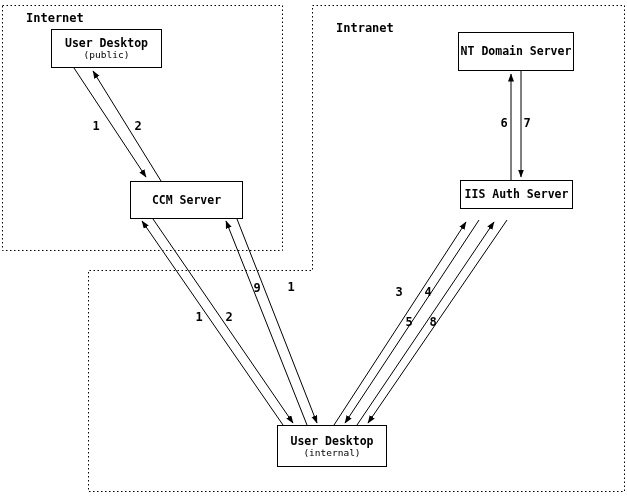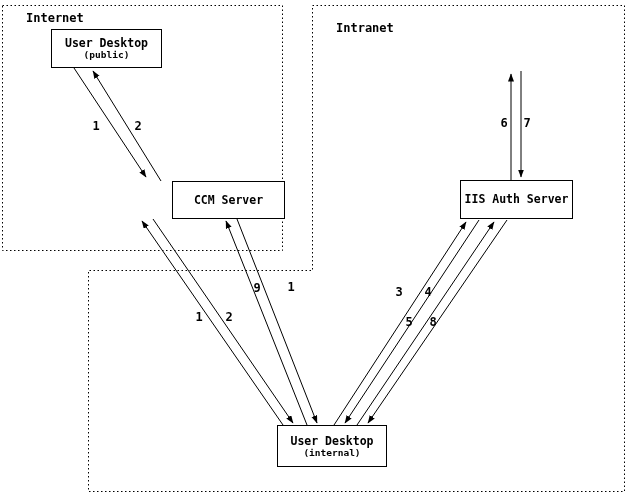--- a/index.html
+++ b/index.html
@@ -25,21 +25,21 @@
     background:#ffffff;
     display:flex;flex-direction:column;
     align-items:center;justify-content:center;
     text-align:center;
     box-sizing:border-box;
   }
   .node-title{
     font-size:11.5px;font-weight:bold;line-height:13px;white-space:nowrap;
   }
   .node-subtitle{
-    font-size:9.5px;font-weight:bold;line-height:10px;white-space:nowrap;
+    font-size:9.5px;font-weight:normal;line-height:10px;white-space:nowrap;
   }
   .edge-label{
     position:absolute;
     font-size:12px;font-weight:bold;
     transform:translate(-50%,-50%);
     white-space:nowrap;
     background:transparent;
   }
 </style>
 </head>
@@ -77,26 +77,29 @@
   </svg>
 
   <div class="zone-label" style="left:10px;top:11px;">Internet</div>
   <div class="zone-label" style="left:320px;top:21px;">Intranet</div>
 
   <div class="node" style="left:51px;top:29px;width:111px;height:39px;">
     <span class="node-title">User Desktop</span>
     <span class="node-subtitle">(public)</span>
   </div>
 
-  <div class="node" style="left:130px;top:181px;width:113px;height:38px;margin-left:42px;">
+  <div class="node" style="left:130px;top:181px;width:113px;height:38px;">
     <span class="node-title">CCM Server</span>
   </div>
 
+  <div class="node" style="left:458px;top:32px;width:116px;height:39px;">
+    <span class="node-title">NT Domain Server</span>
+  </div>
 
-  <div class="node" style="left:460px;top:180px;width:113px;height:39px;text-align:center;">
+  <div class="node" style="left:460px;top:180px;width:113px;height:29px;text-align:center;">
     <span class="node-title">IIS Auth Server</span>
   </div>
 
   <div class="node" style="left:277px;top:425px;width:110px;height:42px;">
     <span class="node-title">User Desktop</span>
     <span class="node-subtitle">(internal)</span>
   </div>
 
   <div class="edge-label" style="left:96px;top:126px;">1</div>
   <div class="edge-label" style="left:138px;top:126px;">2</div>

